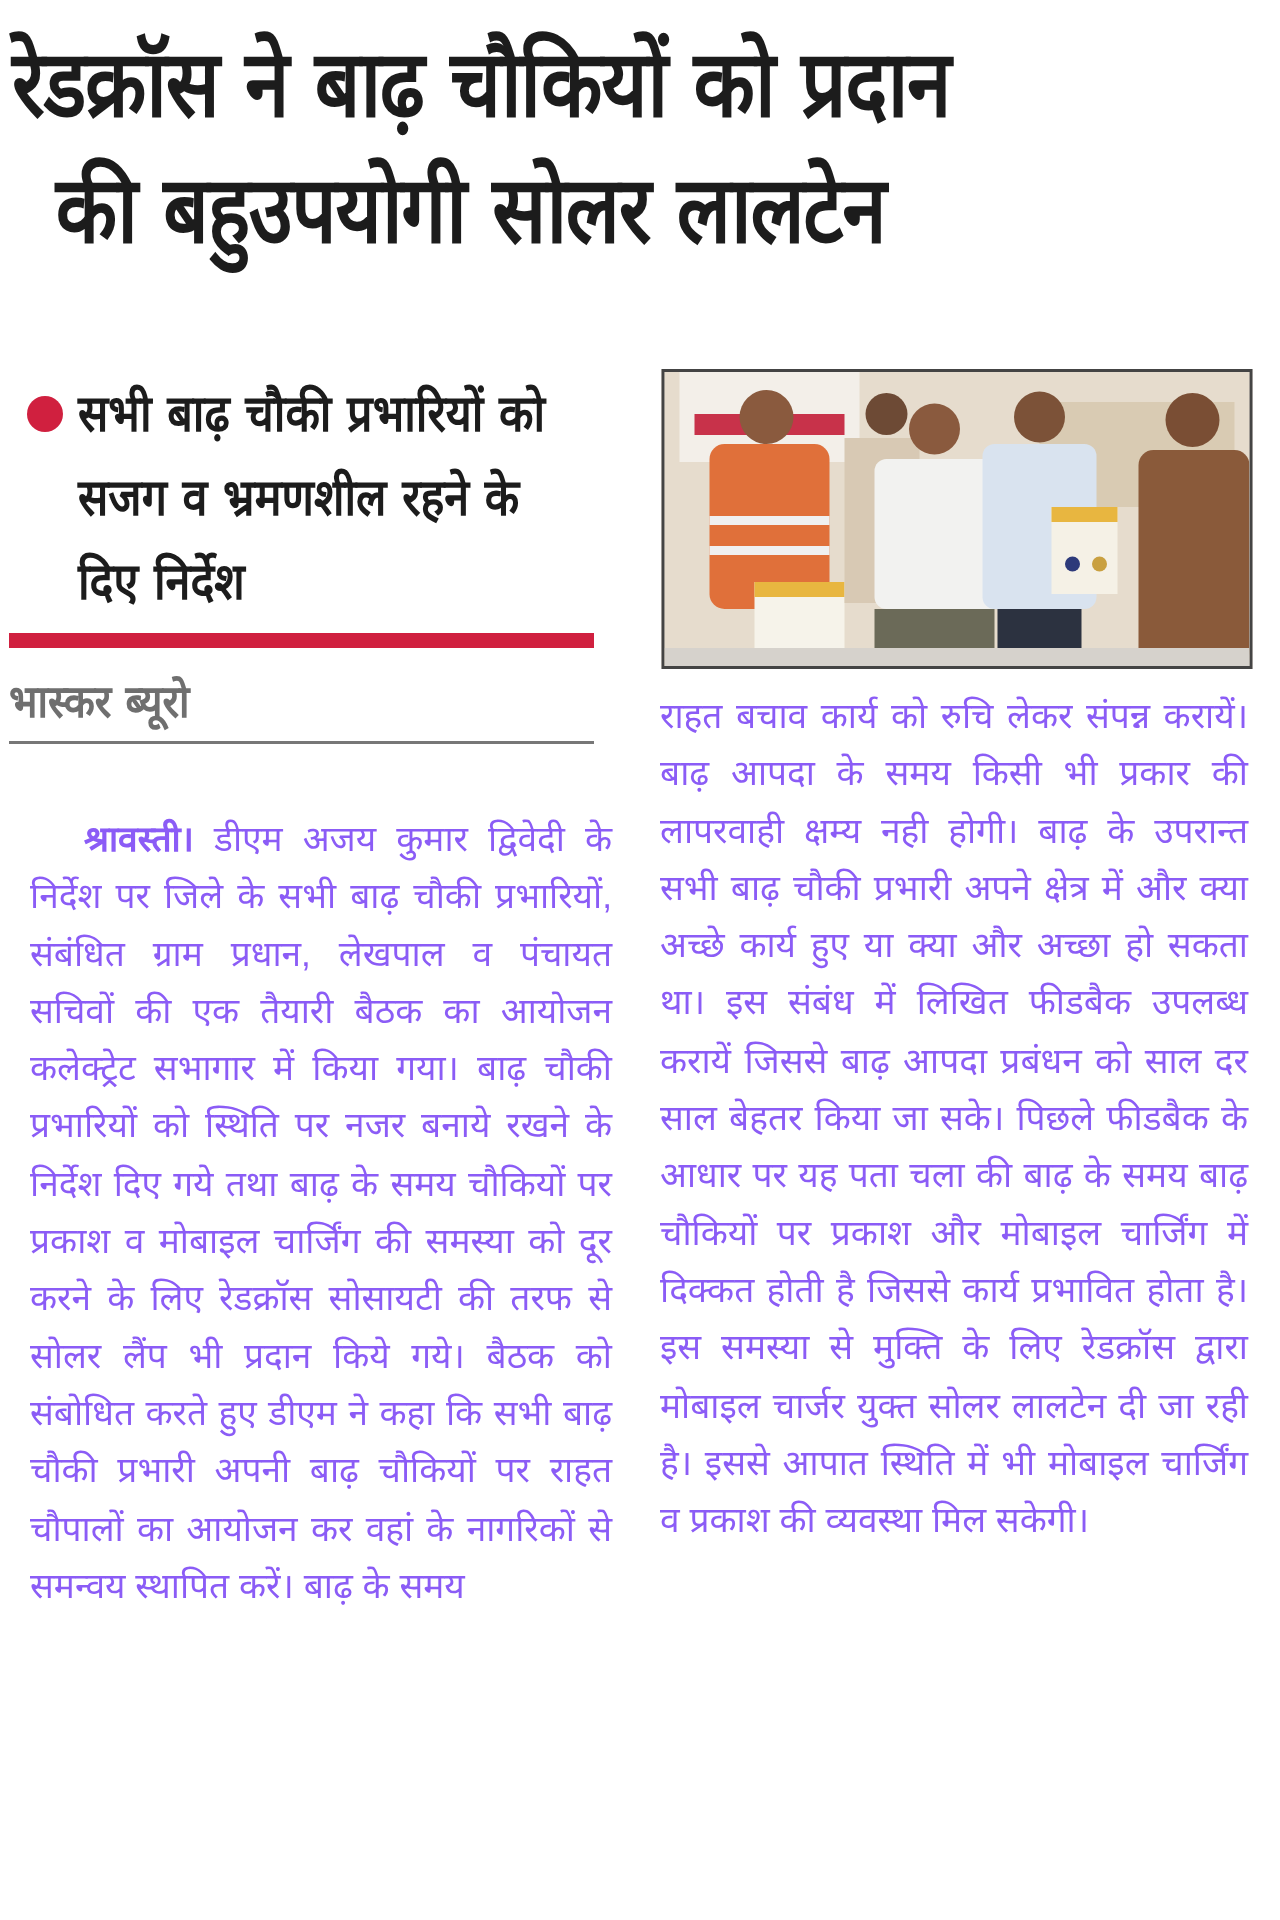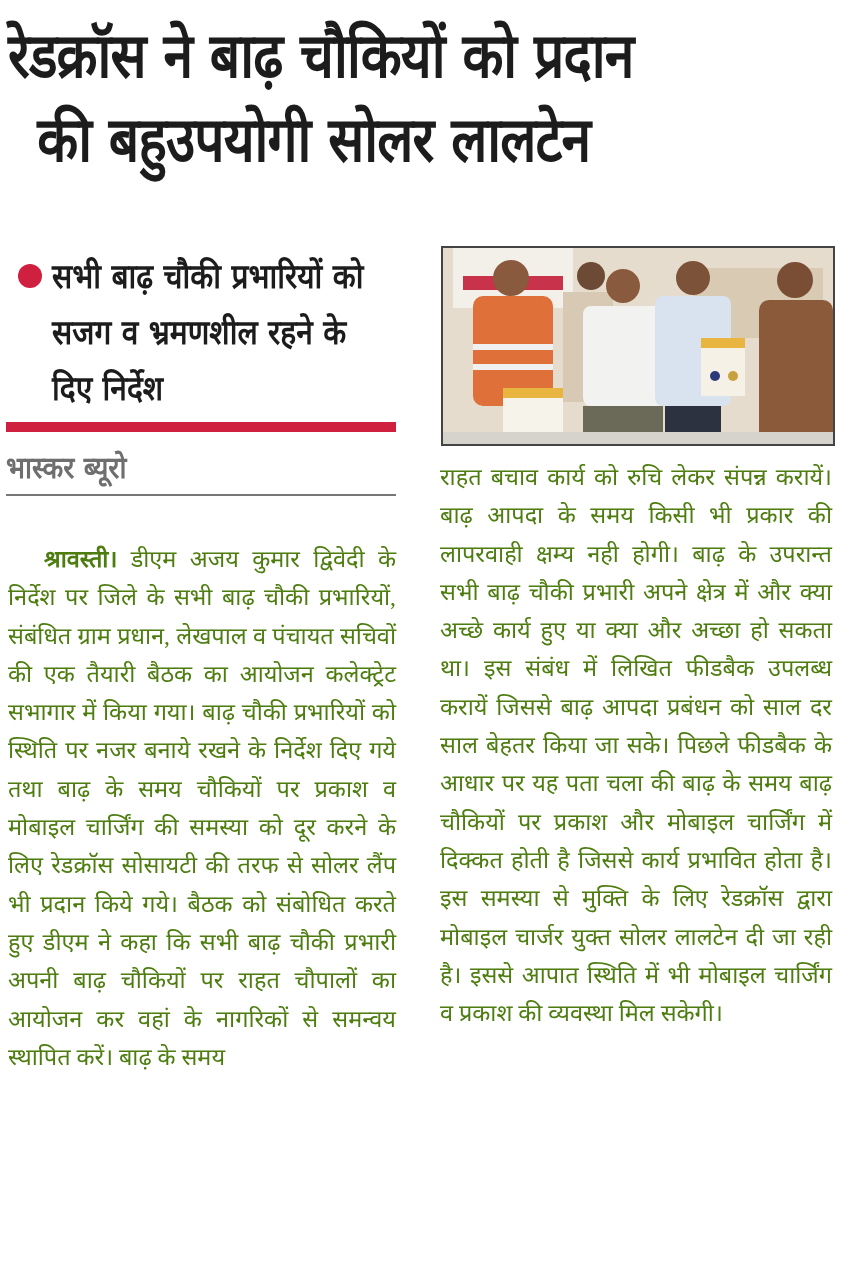--- a/index.html
+++ b/index.html
@@ -6,23 +6,23 @@
   body{width:853px;height:1280px;position:relative;overflow:hidden;font-family:"DejaVu Sans",sans-serif;color:#1a1a1a;}
   .headline{position:absolute;left:8px;top:14px;width:840px;font-weight:bold;font-size:62px;line-height:84px;letter-spacing:-1px;color:#1c1c1c;transform:scaleX(0.86);transform-origin:left top;white-space:nowrap;}
   .headline .l2{display:block;padding-left:34px;}
   .kicker{position:absolute;left:8px;top:248px;width:400px;}
   .kicker .dot{position:absolute;left:10px;top:16px;width:24px;height:24px;border-radius:50%;background:#d0203f;}
   .kicker .txt{position:absolute;left:44px;top:0;width:380px;font-weight:bold;font-size:34px;line-height:56px;color:#1c1c1c;transform:scaleX(0.88);transform-origin:left top;}
   .redbar{position:absolute;left:6px;top:422px;width:390px;height:10px;background:#d0203f;}
   .byline{position:absolute;left:6px;top:446px;font-weight:bold;font-size:30px;color:#6f6f6f;transform:scaleX(0.9);transform-origin:left top;}
   .byline-rule{position:absolute;left:6px;top:494px;width:390px;height:2px;background:#777;}
   .photo{position:absolute;left:441px;top:246px;width:390px;height:196px;border:2px solid #444;overflow:hidden;background:#e9e0d3;}
-  .col{position:absolute;font-family:Liberation Serif, serif;font-size:23.5px;line-height:38.3px;text-align:justify;color:#4d7c0f;}
+  .col{position:absolute;font-family:Liberation Sans, sans-serif;font-size:23.5px;line-height:38.3px;text-align:justify;color:#8b5cf6;}
   .col p{margin:0;}
-  .col-left{left:8px;top:540px;width:388px;text-indent:36px;}
+  .col-left{left:20px;top:540px;width:388px;text-indent:36px;}
   .col-right{left:440px;top:458px;width:392px;}
   .dateline{font-weight:bold;}
 </style>
 </head>
 <body>
 
 <div class="headline">
   <span>रेडक्रॉस ने बाढ़ चौकियों को प्रदान</span>
   <span class="l2">की बहुउपयोगी सोलर लालटेन</span>
 </div>

